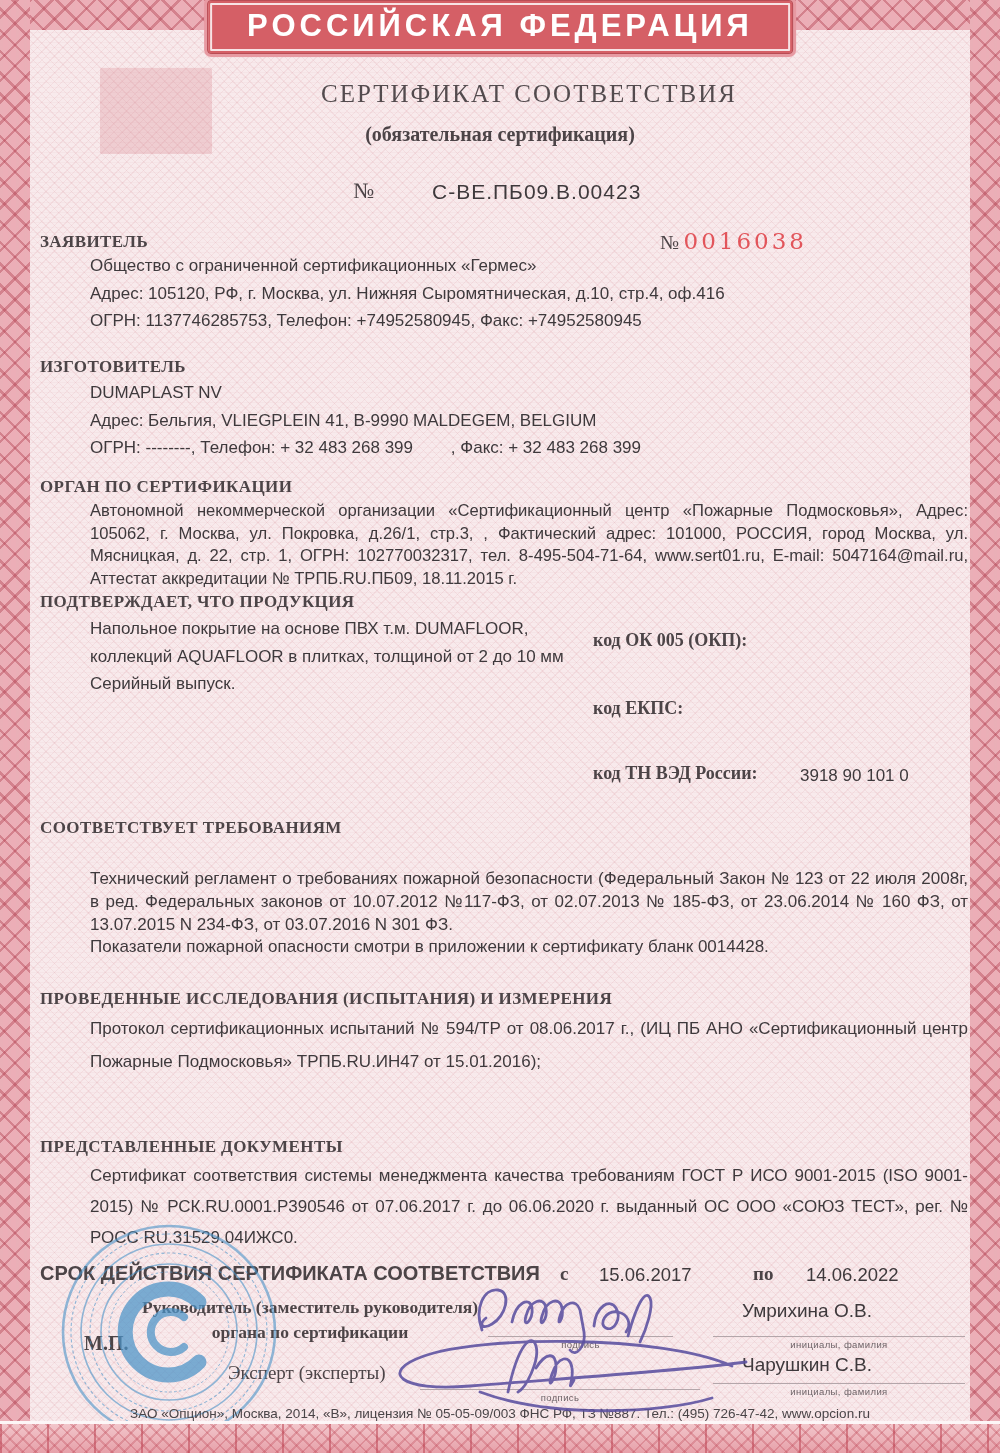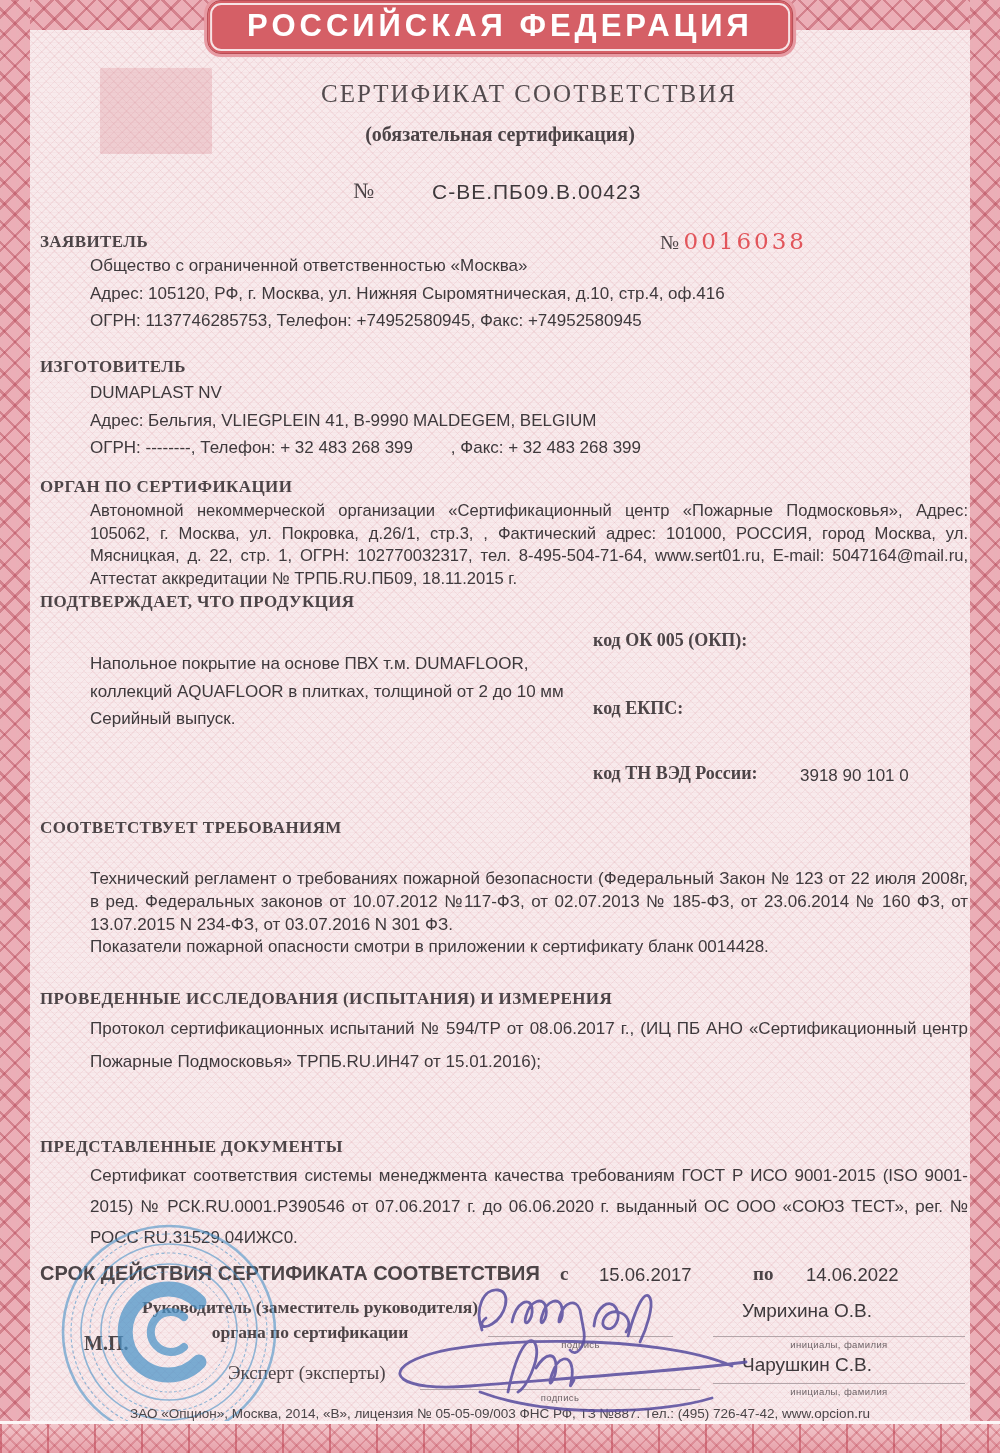--- a/index.html
+++ b/index.html
@@ -37,21 +37,21 @@
   }
 
   .watermark-square{
     position:absolute;left:100px;top:68px;width:112px;height:86px;
     background:rgba(214,130,140,0.28);border-radius:2px;z-index:1;
   }
 
   
   .banner{
     position:absolute;z-index:5;left:50%;top:0;transform:translateX(-50%);
-    background:#d55f66;border-radius:14px;
+    background:#d55f66;border-radius:4px;
     padding:7px 39px 9px;
     box-shadow: inset 0 0 0 2px #d55f66, inset 0 0 0 4px #f7e3e5, 0 0 0 3px #e79aa2;
     border:1px solid #b84c55;
   }
   .banner-text{
     color:#fff;font-family:"Liberation Sans",sans-serif;font-weight:bold;
     font-size:31px;letter-spacing:4px;white-space:nowrap;
   }
 
   .doc-title{
@@ -126,37 +126,37 @@
 
   <div class="abs cert-no-label" style="left:353px;top:178px;">№</div>
   <div class="abs cert-no-value" style="left:432px;top:180px;">С-ВЕ.ПБ09.В.00423</div>
 
   <div class="abs heading" style="left:40px;top:232px;">ЗАЯВИТЕЛЬ</div>
   <div class="abs blank-no" style="left:660px;top:228px;">
     <span class="nsign">№</span>
     <span class="digits">0016038</span>
   </div>
   <div class="abs body-text" style="left:90px;top:252px;width:800px;">
-    <div>Общество с ограниченной ответственностью «Москва»</div>
+    <div>Общество с ограниченной сертификационных «Гермес»</div>
     <div>Адрес: 105120, РФ, г. Москва, ул. Нижняя Сыромятническая, д.10, стр.4, оф.416</div>
     <div>ОГРН: 1137746285753, Телефон: +74952580945, Факс: +74952580945</div>
   </div>
 
   <div class="abs heading" style="left:40px;top:357px;">ИЗГОТОВИТЕЛЬ</div>
   <div class="abs body-text" style="left:90px;top:379px;width:800px;">
     <div>DUMAPLAST NV</div>
     <div>Адрес: Бельгия, VLIEGPLEIN 41, B-9990 MALDEGEM, BELGIUM</div>
     <div class="pre">ОГРН: --------, Телефон: + 32 483 268 399        , Факс: + 32 483 268 399</div>
   </div>
 
   <div class="abs heading" style="left:40px;top:477px;">ОРГАН ПО СЕРТИФИКАЦИИ</div>
   <div class="abs body-just" style="left:90px;top:500px;width:878px;">Автономной некоммерческой организации «Сертификационный центр «Пожарные Подмосковья», Адрес: 105062, г. Москва, ул. Покровка, д.26/1, стр.3, , Фактический адрес: 101000, РОССИЯ, город Москва, ул. Мясницкая, д. 22, стр. 1, ОГРН: 102770032317, тел. 8-495-504-71-64, www.sert01.ru, E-mail: 5047164@mail.ru, Аттестат аккредитации № ТРПБ.RU.ПБ09, 18.11.2015 г.</div>
 
   <div class="abs heading" style="left:40px;top:592px;">ПОДТВЕРЖДАЕТ, ЧТО ПРОДУКЦИЯ</div>
-  <div class="abs body-text" style="left:90px;top:615px;width:565px;margin-top:35px;">
+  <div class="abs body-text" style="left:90px;top:615px;width:565px;">
     <div>Напольное покрытие на основе ПВХ т.м. DUMAFLOOR,</div>
     <div>коллекций AQUAFLOOR в плитках, толщиной от 2 до 10 мм</div>
     <div>Серийный выпуск.</div>
   </div>
   <div class="abs code-label" style="left:593px;top:630px;">код ОК 005 (ОКП):</div>
   <div class="abs code-label" style="left:593px;top:698px;">код ЕКПС:</div>
   <div class="abs code-label" style="left:593px;top:763px;">код ТН ВЭД России:</div>
   <div class="abs code-value" style="left:800px;top:766px;">3918 90 101 0</div>
 
   <div class="abs heading" style="left:40px;top:818px;">СООТВЕТСТВУЕТ ТРЕБОВАНИЯМ</div>

